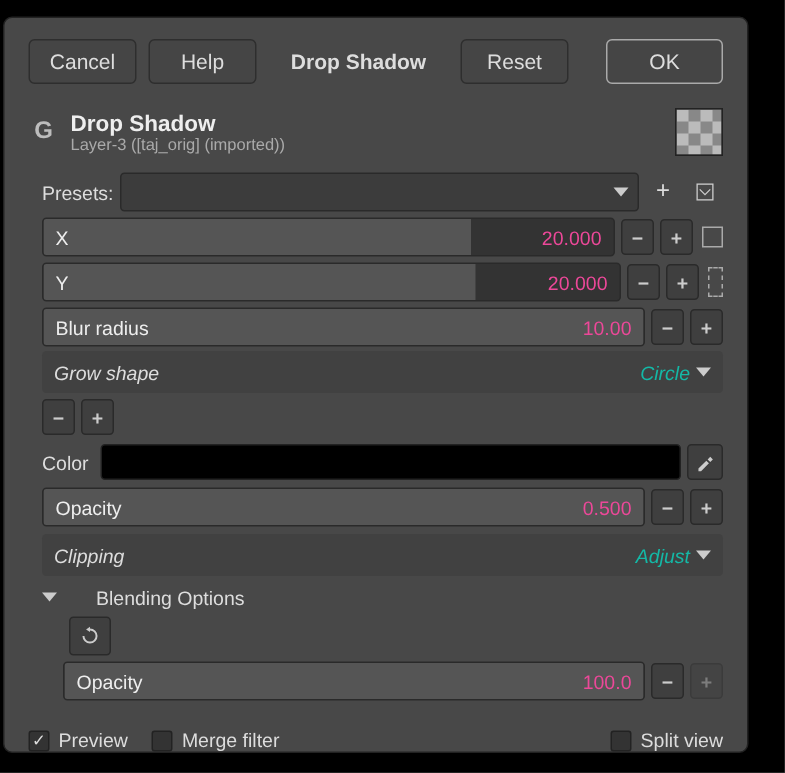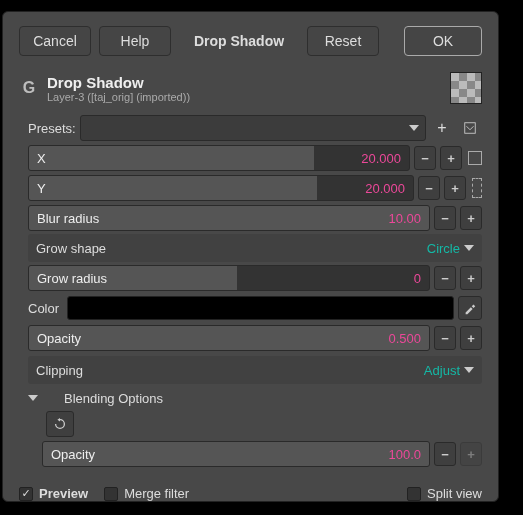--- a/index.html
+++ b/index.html
@@ -148,20 +148,21 @@
   }
   
   .ddrow {
     height: 28px;
     background: #414141;
     border-radius: 3px;
     display: flex;
     align-items: center;
     padding: 0 8px;
     cursor: pointer;
+    font-style: italic;
   }
   .ddrow .val { margin-left: auto; color: #14b8a6; margin-right: 4px; }
   
   .colorfield {
     flex: 1;
     height: 24px;
     background: #000;
     border: 1px solid #222;
     border-radius: 3px;
     cursor: pointer;
@@ -207,21 +208,21 @@
   .chk { display:flex; align-items:center; gap:6px; cursor:pointer; }
   .chkbox {
     width: 14px; height: 14px;
     background: #333;
     border: 1px solid #222;
     border-radius: 2px;
     display:flex;align-items:center;justify-content:center;
     font-size: 11px;
     color: #ddd;
   }
-  .chk.bold .chklabel { font-weight: 700; }
+  .chk.bold .chklabel { font-weight: 400; }
   .grow1 { flex: 1; }
   svg.icon-svg { width: 14px; height: 14px; }
 </style>
 </head>
 <body>
 
 <div class="window">
 
   <div class="top-buttons">
     <div class="btn w1">
@@ -314,25 +315,20 @@
 
     <div class="row">
       <div class="ddrow" style="flex:1">
         <span class="label">Grow shape</span>
         <span class="val">Circle</span>
         <div class="tri-down"></div>
       </div>
     </div>
 
     <div class="row">
-      <div class="valbar" style="flex:1">
-        <div class="fill" style="width:52%"></div>
-        <span class="lbl">Grow radius</span>
-        <span class="num">0</span>
-      </div>
       <div class="spin">
           <span>−</span>
         </div>
       <div class="spin">
           <span>+</span>
         </div>
     </div>
 
     <div class="row">
       <div class="label" style="margin-right:4px">Color</div>

